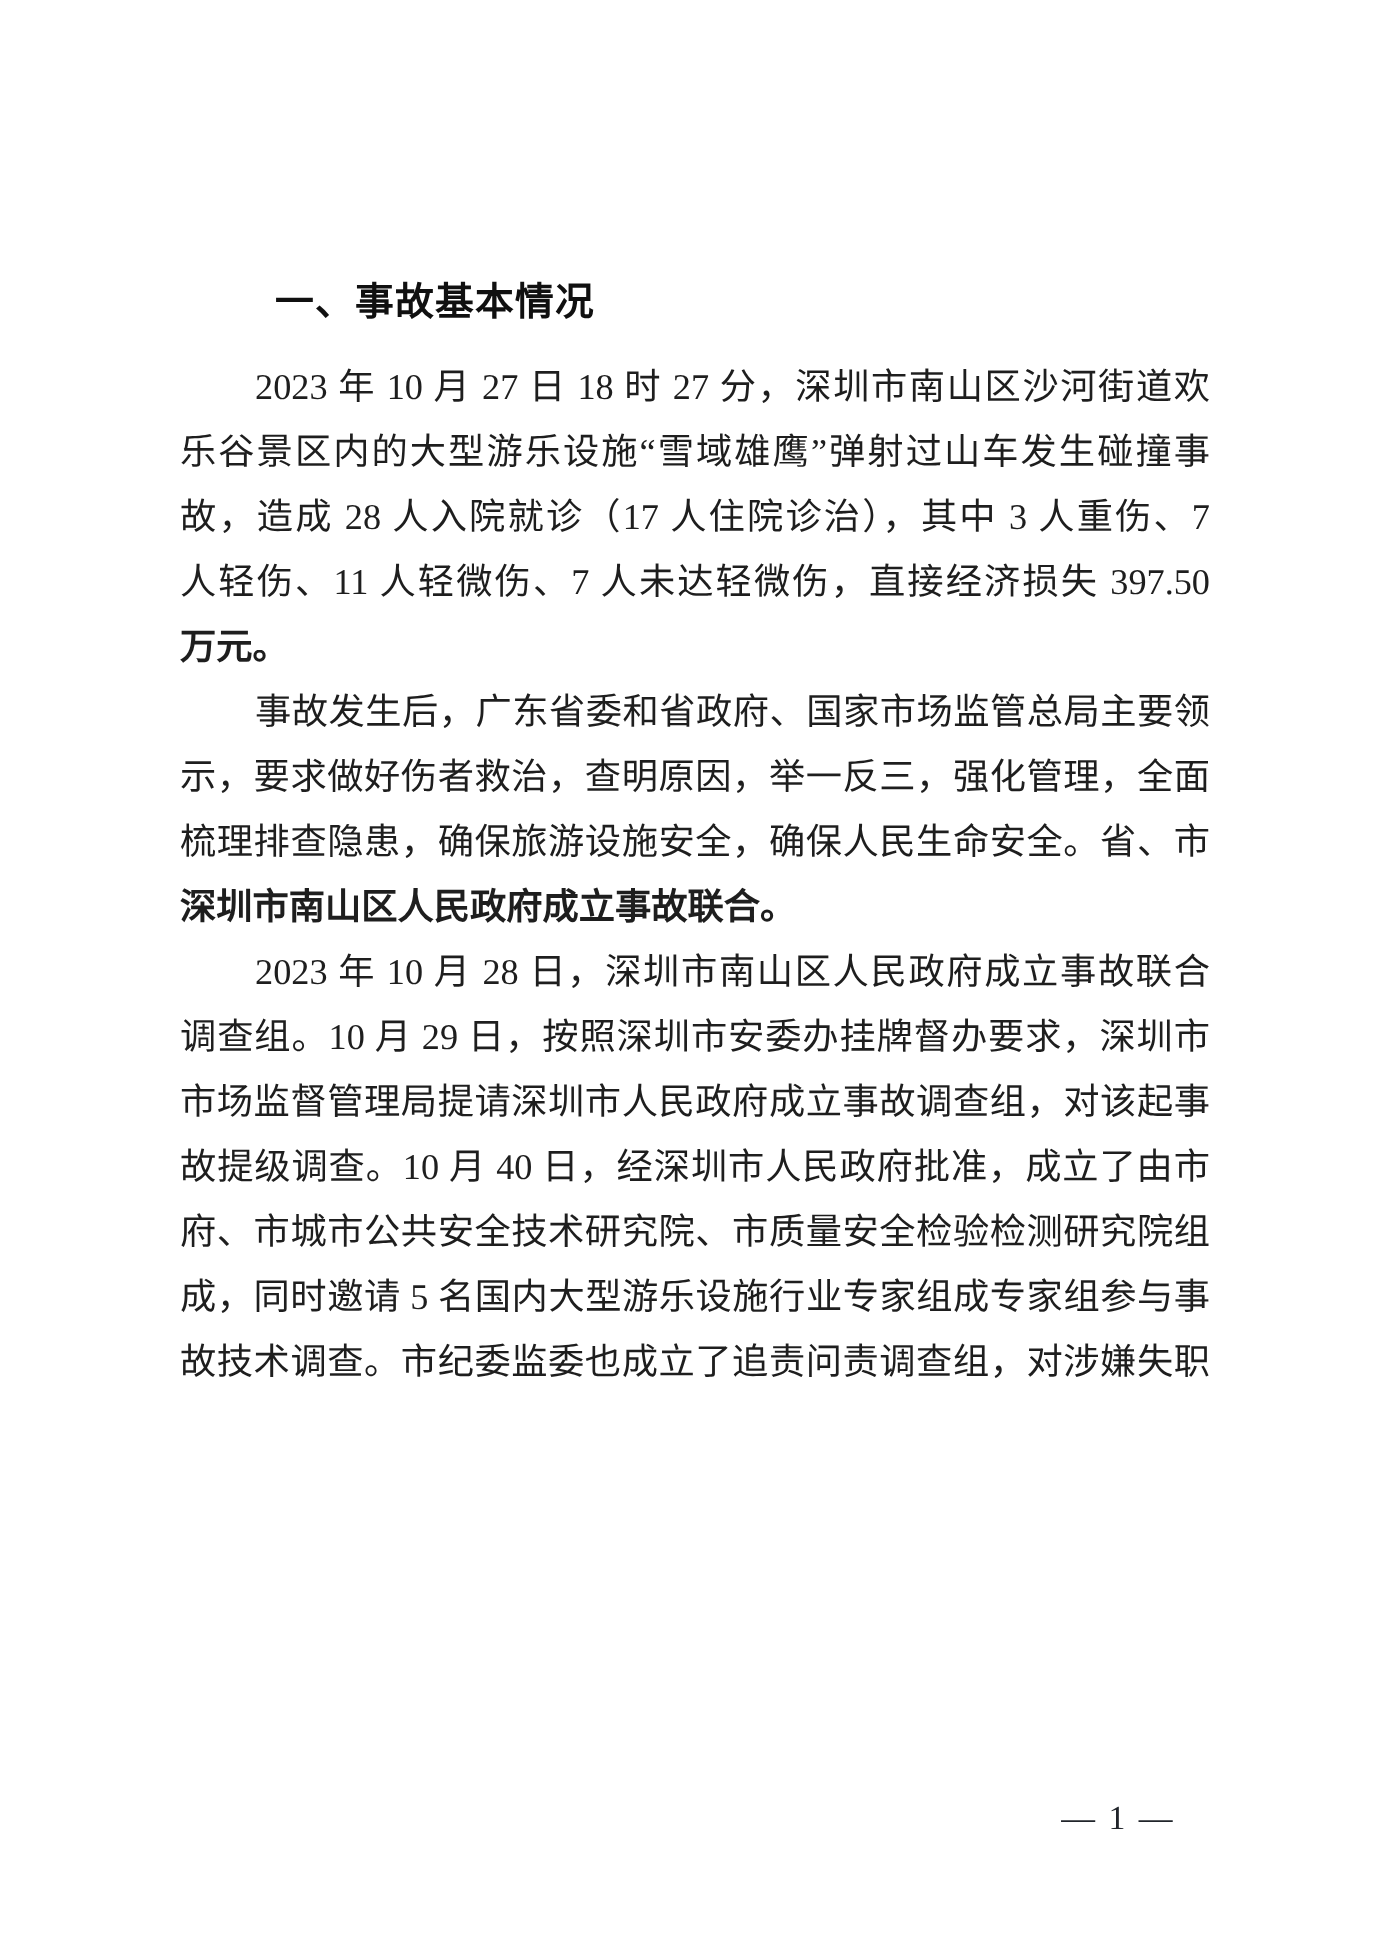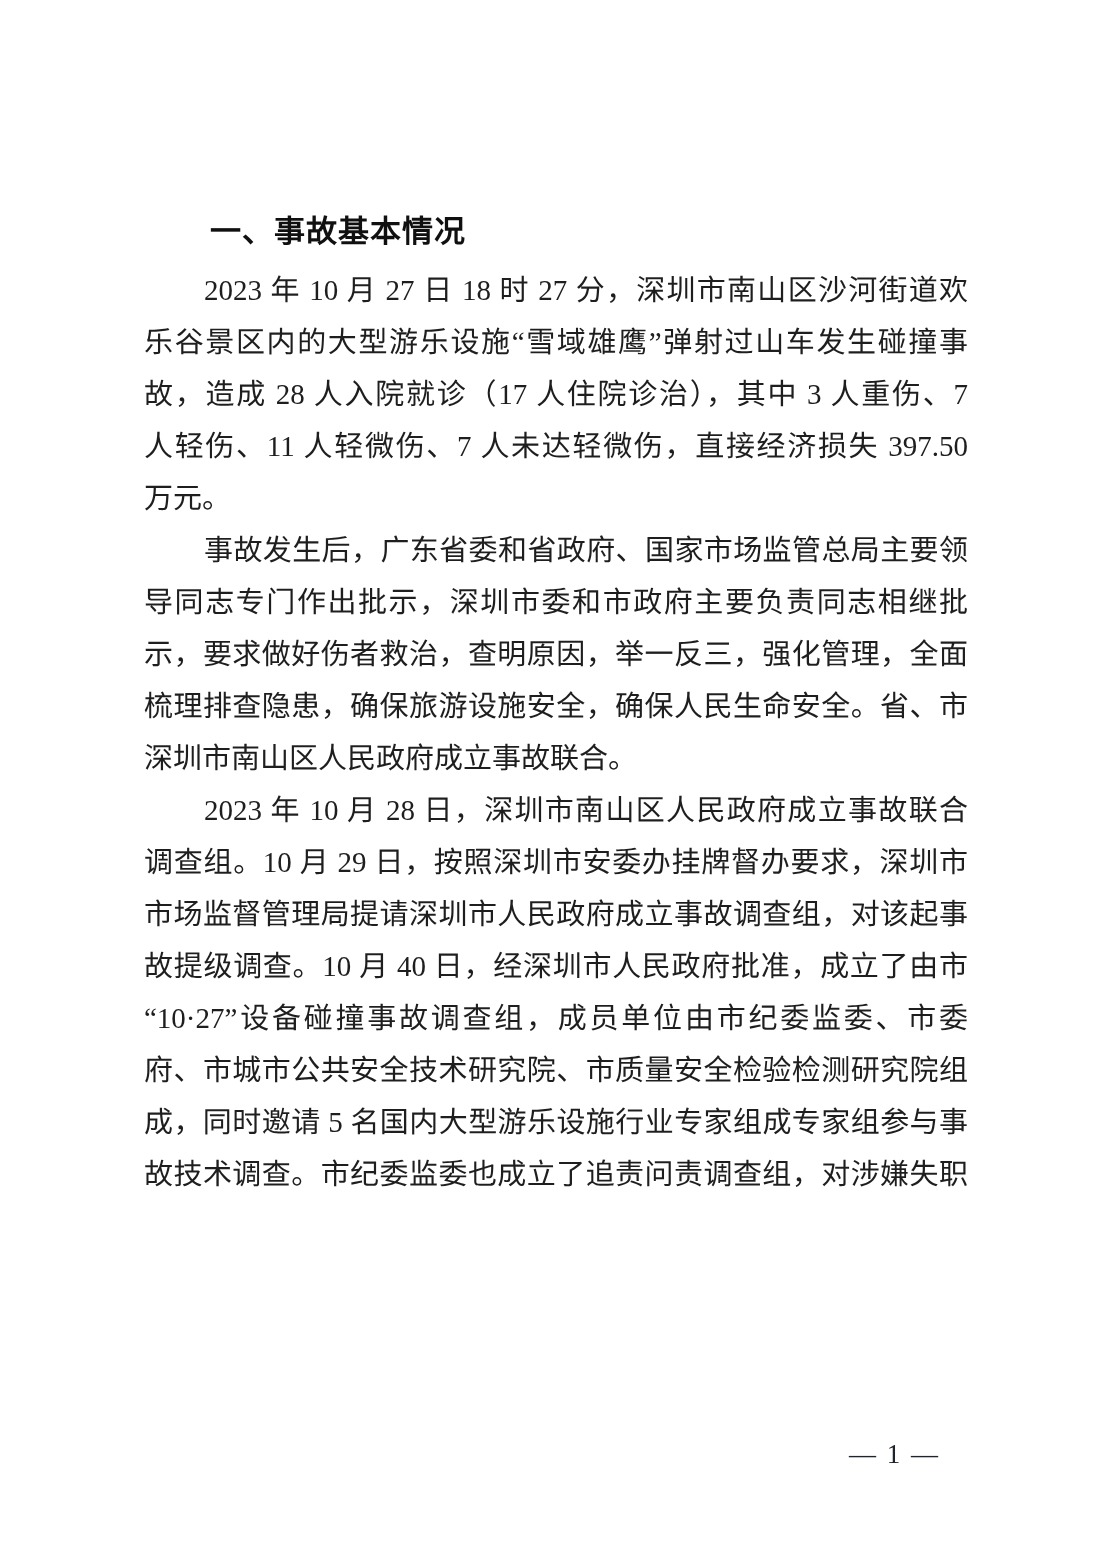--- a/index.html
+++ b/index.html
@@ -20,21 +20,21 @@
     inset: 0;
     background: #ffffff;
   }
   .content {
     position: absolute;
     left: 144px;
     top: 200px;
     width: 824px;
   }
   .heading {
-    margin: 6px;
+    margin: 16px;
     font-family: "Liberation Sans", "DejaVu Sans", sans-serif;
     font-weight: 700;
     font-size: 31px;
     line-height: 52px;
     letter-spacing: 1px;
     text-indent: 60px;
     color: #101010;
     text-align: left;
   }
   .para {
@@ -43,20 +43,21 @@
     color: #1e1e1e;
   }
   .line {
     display: block;
     line-height: 52px;
     text-align: justify;
     text-align-last: justify;
   }
   .line.end {
     text-align-last: left;
+    font-weight: bold;
   }
   .line.indent {
     text-indent: 60px;
   }
   .page-footer {
     position: absolute;
     top: 1438px;
     right: 162px;
     font-size: 27px;
     line-height: 32px;
@@ -76,32 +77,30 @@
     <p class="para">
       <span class="line indent">2023 年 10 月 27 日 18 时 27 分，深圳市南山区沙河街道欢</span>
       <span class="line">乐谷景区内的大型游乐设施“雪域雄鹰”弹射过山车发生碰撞事</span>
       <span class="line">故，造成 28 人入院就诊（17 人住院诊治），其中 3 人重伤、7</span>
       <span class="line">人轻伤、11 人轻微伤、7 人未达轻微伤，直接经济损失 397.50</span>
       <span class="line end">万元。</span>
     </p>
 
     <p class="para">
       <span class="line indent">事故发生后，广东省委和省政府、国家市场监管总局主要领</span>
-      <span class="line">导同志专门作出批示，深圳市委和市政府主要负责同志相继批</span>
       <span class="line">示，要求做好伤者救治，查明原因，举一反三，强化管理，全面</span>
       <span class="line">梳理排查隐患，确保旅游设施安全，确保人民生命安全。省、市</span>
       <span class="line end">深圳市南山区人民政府成立事故联合。</span>
     </p>
 
     <p class="para">
       <span class="line indent">2023 年 10 月 28 日，深圳市南山区人民政府成立事故联合</span>
       <span class="line">调查组。10 月 29 日，按照深圳市安委办挂牌督办要求，深圳市</span>
       <span class="line">市场监督管理局提请深圳市人民政府成立事故调查组，对该起事</span>
       <span class="line">故提级调查。10 月 40 日，经深圳市人民政府批准，成立了由市</span>
-      <span class="line">“10·27”设备碰撞事故调查组，成员单位由市纪委监委、市委</span>
       <span class="line">府、市城市公共安全技术研究院、市质量安全检验检测研究院组</span>
       <span class="line">成，同时邀请 5 名国内大型游乐设施行业专家组成专家组参与事</span>
       <span class="line">故技术调查。市纪委监委也成立了追责问责调查组，对涉嫌失职</span>
     </p>
 
   </main>
 
   <footer class="page-footer">
     <span>— 1 —</span>
   </footer>

